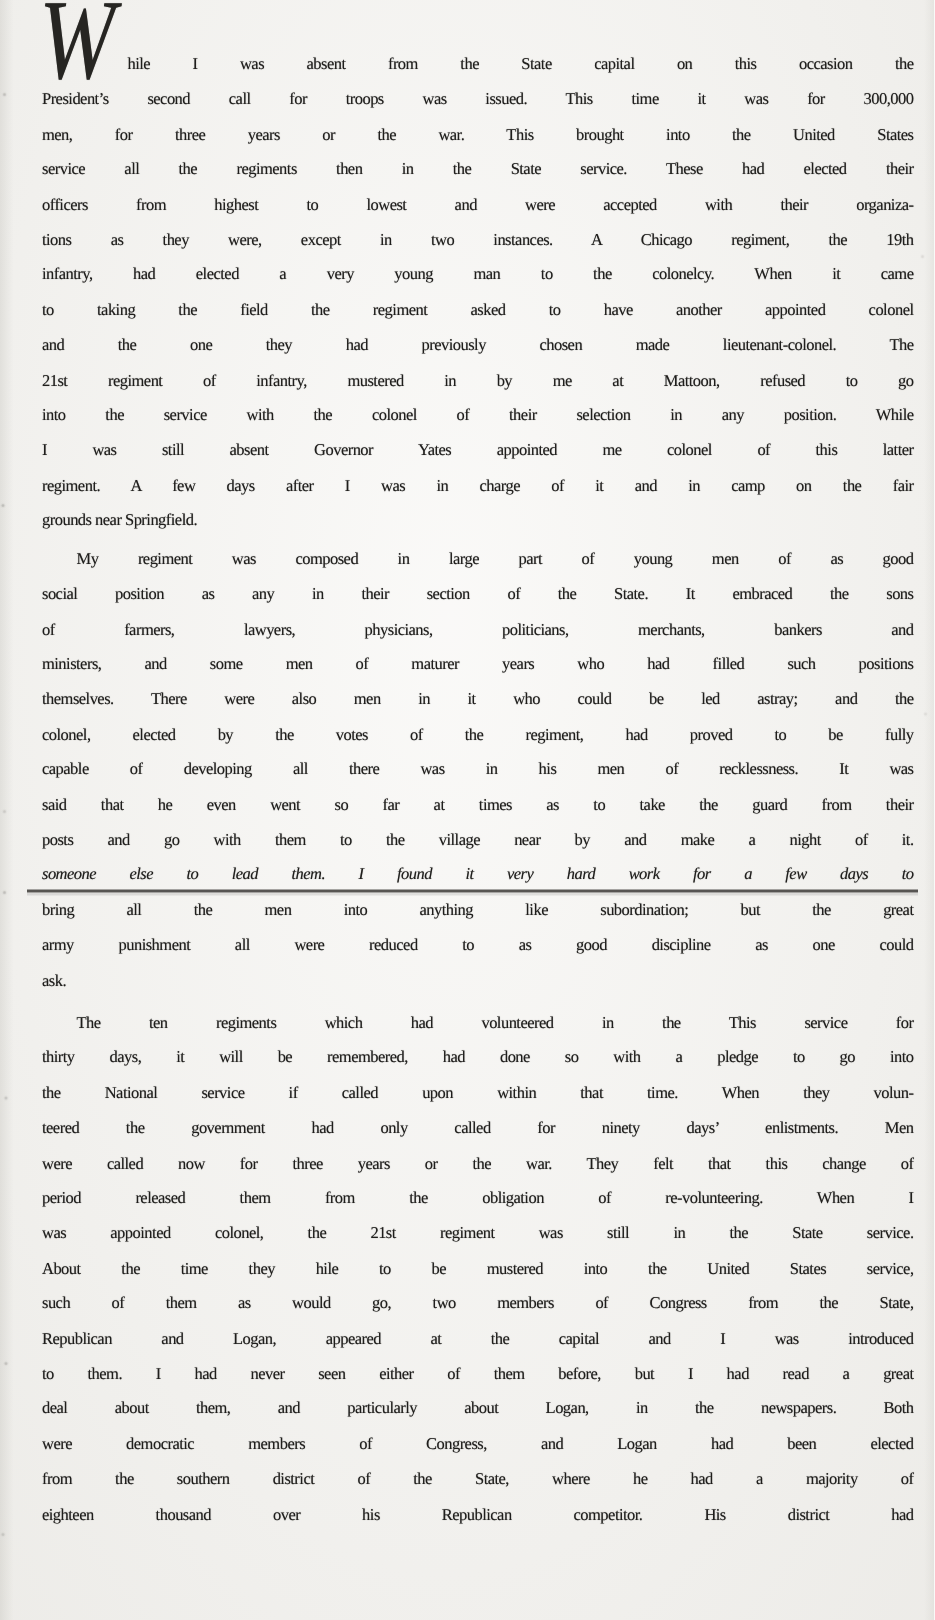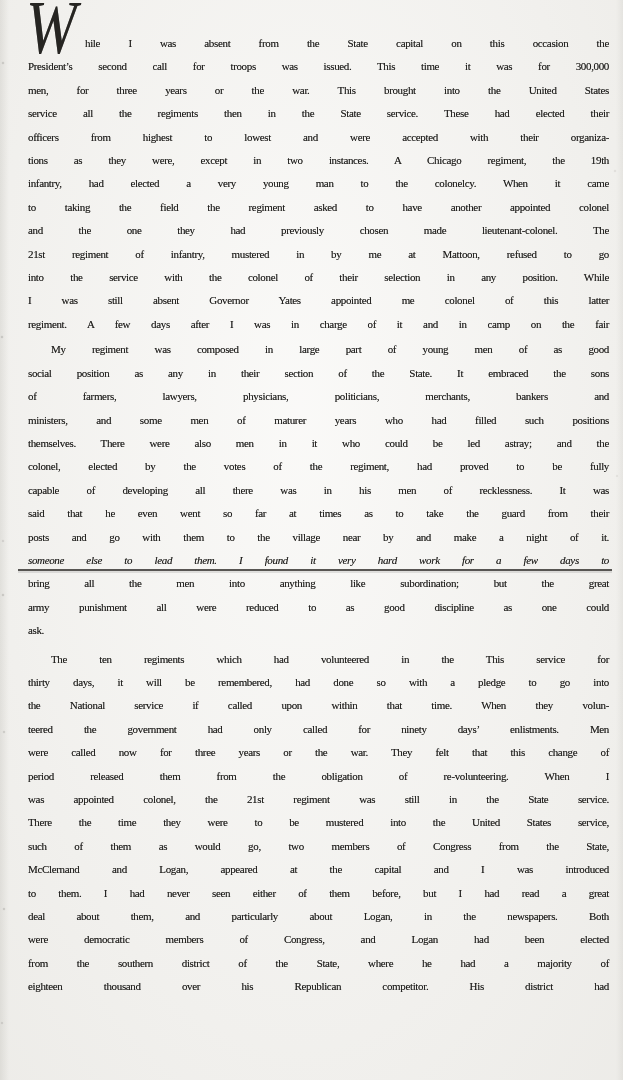--- a/index.html
+++ b/index.html
@@ -116,20 +116,21 @@
         <div class="line">service all the regiments then in the State service. These had elected their</div>
         <div class="line">officers from highest to lowest and were accepted with their organiza-</div>
         <div class="line">tions as they were, except in two instances. A Chicago regiment, the 19th</div>
         <div class="line">infantry, had elected a very young man to the colonelcy. When it came</div>
         <div class="line">to taking the field the regiment asked to have another appointed colonel</div>
         <div class="line">and the one they had previously chosen made lieutenant-colonel. The</div>
         <div class="line">21st regiment of infantry, mustered in by me at Mattoon, refused to go</div>
         <div class="line">into the service with the colonel of their selection in any position. While</div>
         <div class="line">I was still absent Governor Yates appointed me colonel of this latter</div>
         <div class="line">regiment. A few days after I was in charge of it and in camp on the fair</div>
+        <div class="line para-last">grounds near Springfield.</div>
       </div>
       <div class="paragraph">
         <div class="line para-first">My regiment was composed in large part of young men of as good</div>
         <div class="line">social position as any in their section of the State. It embraced the sons</div>
         <div class="line">of farmers, lawyers, physicians, politicians, merchants, bankers and</div>
         <div class="line">ministers, and some men of maturer years who had filled such positions</div>
         <div class="line">themselves. There were also men in it who could be led astray; and the</div>
         <div class="line">colonel, elected by the votes of the regiment, had proved to be fully</div>
         <div class="line">capable of developing all there was in his men of recklessness. It was</div>
         <div class="line">said that he even went so far at times as to take the guard from their</div>
@@ -140,23 +141,23 @@
         <div class="line para-last">ask.</div>
       </div>
       <div class="paragraph">
         <div class="line para-first">The ten regiments which had volunteered in the This service for</div>
         <div class="line">thirty days, it will be remembered, had done so with a pledge to go into</div>
         <div class="line">the National service if called upon within that time. When they volun-</div>
         <div class="line">teered the government had only called for ninety days’ enlistments. Men</div>
         <div class="line">were called now for three years or the war. They felt that this change of</div>
         <div class="line">period released them from the obligation of re-volunteering. When I</div>
         <div class="line">was appointed colonel, the 21st regiment was still in the State service.</div>
-        <div class="line">There the time they were to be mustered into the United States service,</div>
+        <div class="line">About the time they hile to be mustered into the United States service,</div>
         <div class="line">such of them as would go, two members of Congress from the State,</div>
-        <div class="line">McClernand and Logan, appeared at the capital and I was introduced</div>
+        <div class="line">Republican and Logan, appeared at the capital and I was introduced</div>
         <div class="line">to them. I had never seen either of them before, but I had read a great</div>
         <div class="line">deal about them, and particularly about Logan, in the newspapers. Both</div>
         <div class="line">were democratic members of Congress, and Logan had been elected</div>
         <div class="line">from the southern district of the State, where he had a majority of</div>
         <div class="line">eighteen thousand over his Republican competitor. His district had</div>
       </div>
     </div>
 
   <div class="specks"></div>
 </div>

